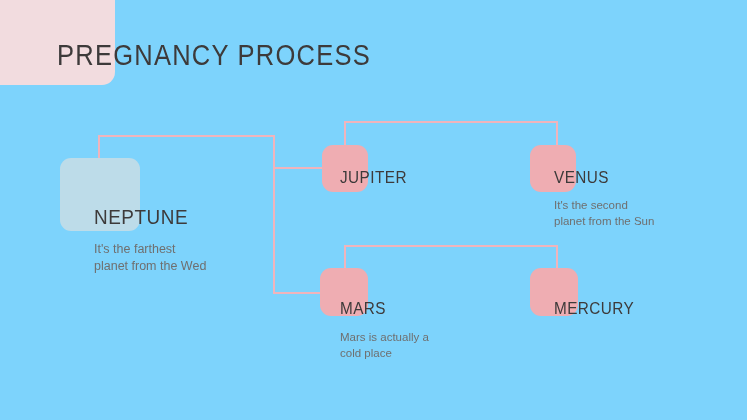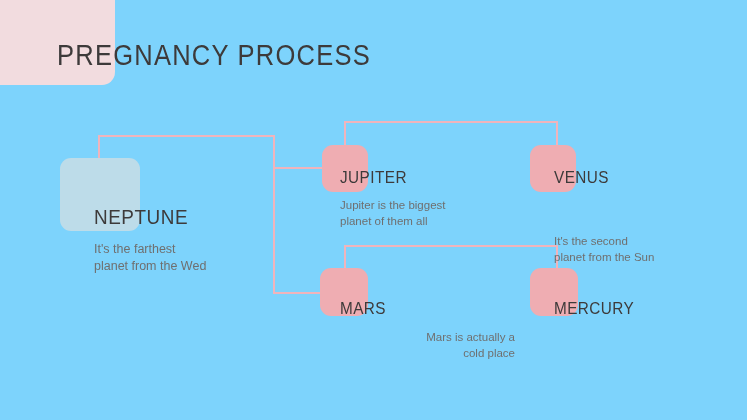--- a/index.html
+++ b/index.html
@@ -131,29 +131,27 @@
     </g>
   </svg>
 
   <div class="node-box blue" style="left:60px; top:158px; width:80px; height:73px;"></div>
   <div class="node-title big" style="left:94px; top:205px;">NEPTUNE</div>
   <div class="node-desc big" style="left:94px; top:241px; width:180px;">It's the farthest
 planet from the Wed</div>
 
   <div class="node-box pink" style="left:322px; top:145px; width:46px; height:47px;"></div>
   <div class="node-title" style="left:340px; top:168px;">JUPITER</div>
-  <div class="node-desc" style="left:340px; top:197px; width:175px;">Jupiter is the biggest
-planet of them all</div>
 
   <div class="node-box pink" style="left:530px; top:145px; width:46px; height:47px;"></div>
   <div class="node-title" style="left:554px; top:168px;">VENUS</div>
-  <div class="node-desc" style="left:554px; top:197px; width:175px;margin-top:36px;">It's the second
+  <div class="node-desc" style="left:554px; top:197px; width:175px;">It's the second
 planet from the Sun</div>
 
   <div class="node-box pink" style="left:320px; top:268px; width:48px; height:48px;"></div>
   <div class="node-title" style="left:340px; top:299px;">MARS</div>
-  <div class="node-desc" style="left:340px; top:329px; width:175px;text-align:right;">Mars is actually a
+  <div class="node-desc" style="left:340px; top:329px; width:175px;">Mars is actually a
 cold place</div>
 
   <div class="node-box pink" style="left:530px; top:268px; width:48px; height:48px;"></div>
   <div class="node-title" style="left:554px; top:299px;">MERCURY</div>
 
 </div>
 
 </body></html>

